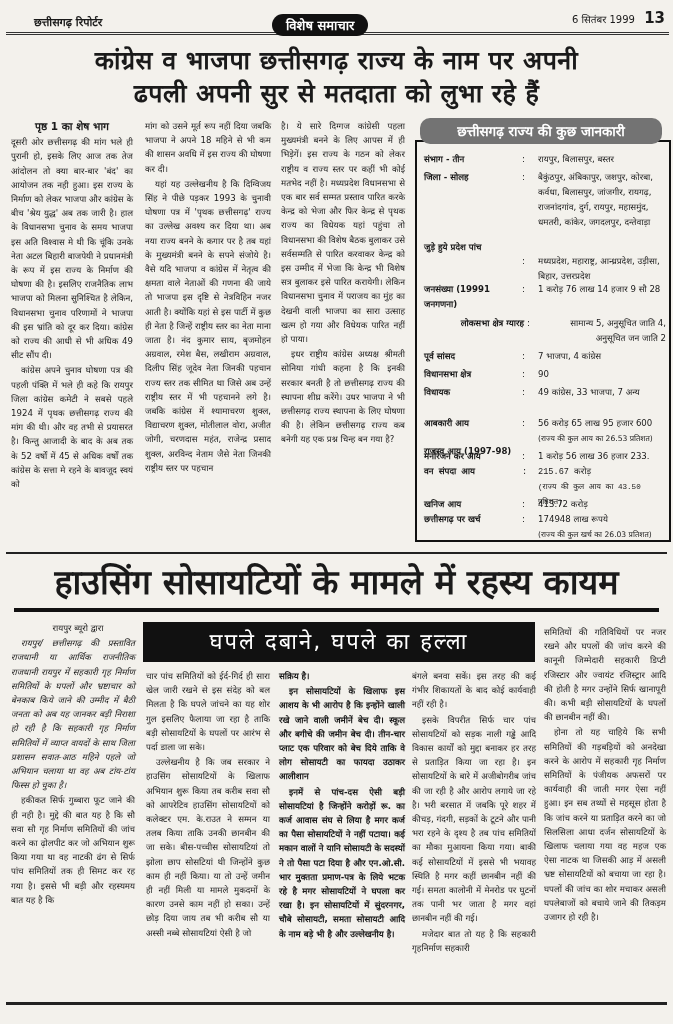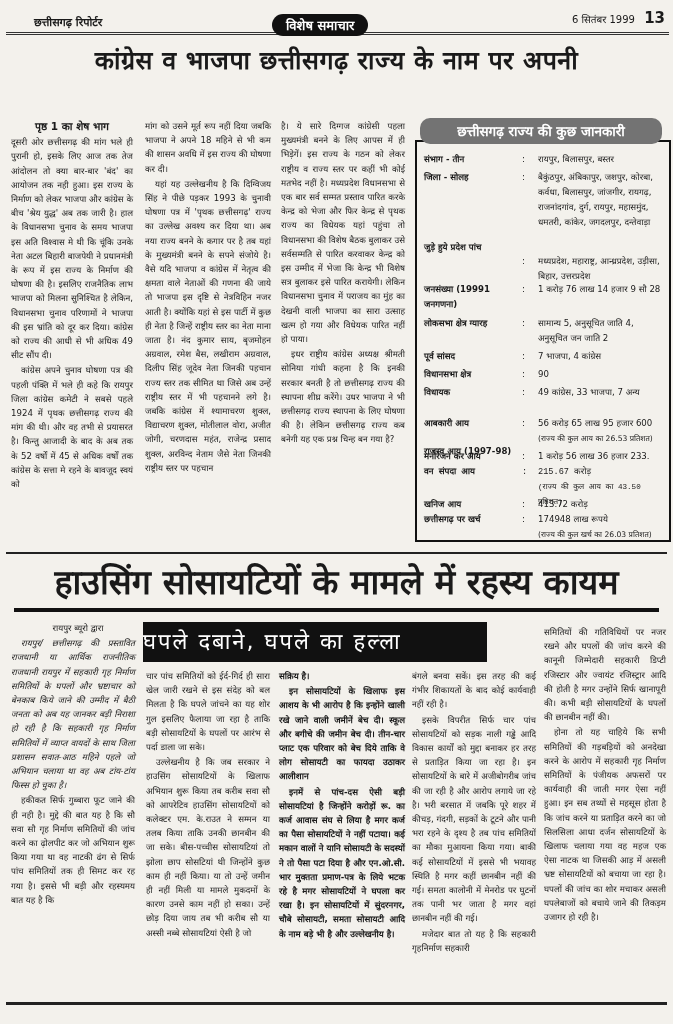--- a/index.html
+++ b/index.html
@@ -19,39 +19,40 @@
   .box{position:absolute;left:415px;top:140px;width:252px;height:398px;border:2px solid #111;}
   .box-title{position:absolute;left:420px;top:118px;background:#737373;color:#fff;font-size:13.5px;font-weight:bold;padding:4px 10px;border-radius:10px;width:222px;text-align:center;}
   .fact{position:absolute;left:424px;width:240px;font-size:8.6px;line-height:15px;}
   .fact .k{position:absolute;left:0;width:100px;font-weight:bold;}
   .fact .c{position:absolute;left:98px;width:8px;}
   .fact .v{position:absolute;left:114px;width:128px;}
   .fact .v small{font-size:7.6px;}
   .divider{position:absolute;left:6px;width:661px;border-top:2px solid #222;}
   .headline2{position:absolute;left:0;width:673px;top:560px;text-align:center;font-size:34px;font-weight:bold;line-height:44px;letter-spacing:0;}
   .h2rule{position:absolute;left:14px;width:645px;top:608px;border-top:4px solid #111;}
-  .kicker{position:absolute;left:143px;top:622px;width:344px;height:40px;background:#111;color:#fff;font-size:22px;line-height:40px;text-align:left;letter-spacing:2px;}
+  .kicker{position:absolute;left:143px;top:622px;width:392px;height:40px;background:#111;color:#fff;font-size:22px;line-height:40px;text-align:center;letter-spacing:2px;}
   .byline{font-size:8.6px;text-align:center;text-indent:0;}
   .italic{font-style:italic;}
 </style>
 </head>
 <body>
 
 <div class="masthead">
   <span class="mast-left">छत्तीसगढ़ रिपोर्टर</span>
   <span class="mast-right">
     <span>6 सितंबर 1999</span>
     <span class="pg">13</span>
   </span>
   <div class="mast-rule"></div>
 </div>
 <div class="section-tag">विशेष समाचार</div>
 
 <div class="headline1">
   <div>कांग्रेस व भाजपा छत्तीसगढ़ राज्य के नाम पर अपनी</div>
+  <div>ढपली अपनी सुर से मतदाता को लुभा रहे हैं</div>
 </div>
 
 <div class="col" style="left:10px;top:118px;width:124px;">
   <p class="sub">पृष्ठ 1 का शेष भाग</p>
   <p class="noind">दूसरी ओर छत्तीसगढ़ की मांग भले ही पुरानी हो, इसके लिए आज तक तेज आंदोलन तो क्या बार-बार 'बंद' का आयोजन तक नही हुआ। इस राज्य के निर्माण को लेकर भाजपा और कांग्रेस के बीच 'श्रेय युद्ध' अब तक जारी है। हाल के विधानसभा चुनाव के समय भाजपा इस अति विश्वास मे थी कि चूंकि उनके नेता अटल बिहारी बाजपेयी ने प्रधानमंत्री के रूप में इस राज्य के निर्माण की घोषणा की है। इसलिए राजनैतिक लाभ भाजपा को मिलना सुनिश्चित है लेकिन, विधानसभा चुनाव परिणामों ने भाजपा की इस भ्रांति को दूर कर दिया। कांग्रेस को राज्य की आधी से भी अधिक 49 सीट सौंप दी।</p>
   <p>कांग्रेस अपने चुनाव घोषणा पत्र की पहली पंक्ति में भले ही कहे कि रायपुर जिला कांग्रेस कमेटी ने सबसे पहले 1924 में पृथक छत्तीसगढ़ राज्य की मांग की थी। और वह तभी से प्रयासरत है। किन्तु आजादी के बाद के अब तक के 52 वर्षों में 45 से अधिक वर्षों तक कांग्रेस के सत्ता मे रहने के बावजूद स्वयं को</p>
 </div>
 <div class="col" style="left:144px;top:118px;width:128px;">
   <p class="noind">मांग को उसने मूर्त रूप नहीं दिया जबकि भाजपा ने अपने 18 महिने से भी कम की शासन अवधि में इस राज्य की घोषणा कर दी।</p>
   <p>यहां यह उल्लेखनीय है कि दिग्विजय सिंह ने पीछे पड़कर 1993 के चुनावी घोषणा पत्र में 'पृथक छत्तीसगढ़' राज्य का उल्लेख अवश्य कर दिया था। अब नया राज्य बनने के कगार पर है तब यहां के मुख्यमंत्री बनने के सपने संजोये है। वैसे यदि भाजपा व कांग्रेस में नेतृत्व की क्षमता वाले नेताओं की गणना की जाये तो भाजपा इस दृष्टि से नेत्रविहिन नजर आती है। क्योंकि यहां से इस पार्टी में कुछ ही नेता है जिन्हें राष्ट्रीय स्तर का नेता माना जाता है। नंद कुमार साय, बृजमोहन अग्रवाल, रमेश बैस, लखीराम अग्रवाल, दिलीप सिंह जूदेव नेता जिनकी पहचान राज्य स्तर तक सीमित था जिसे अब उन्हें राष्ट्रीय स्तर में भी पहचानने लगे है। जबकि कांग्रेस में श्यामाचरण शुक्ल, विद्याचरण शुक्ल, मोतीलाल वोरा, अजीत जोगी, चरणदास महंत, राजेन्द्र प्रसाद शुक्ल, अरविन्द नेताम जैसे नेता जिनकी राष्ट्रीय स्तर पर पहचान</p>
@@ -77,21 +78,21 @@
 <div class="fact" style="top:240px;height:30px;">
   <span class="k">जुड़े हुये प्रदेश पांच</span>
     <span class="c" style="top:14px;">:</span>
   <span class="v" style="top:14px;">मध्यप्रदेश, महाराष्ट्र, आन्ध्रप्रदेश, उड़ीसा, बिहार, उत्तरप्रदेश</span>
 </div>
 <div class="fact" style="top:282px;height:30px;">
   <span class="k">जनसंख्या (19991 जनगणना)</span>
     <span class="c">:</span>
   <span class="v">1 करोड़ 76 लाख 14 हजार 9 सौ 28</span>
 </div>
-<div class="fact" style="top:316px;height:30px;">
+<div class="fact" style="top:316px;height:30px;text-align:right;">
   <span class="k">लोकसभा क्षेत्र ग्यारह</span>
     <span class="c">:</span>
   <span class="v">सामान्य 5, अनुसूचित जाति 4, अनुसूचित जन जाति 2</span>
 </div>
 <div class="fact" style="top:349px;height:15px;">
   <span class="k">पूर्व सांसद</span>
     <span class="c">:</span>
   <span class="v">7 भाजपा, 4 कांग्रेस</span>
 </div>
 <div class="fact" style="top:367px;height:15px;">

